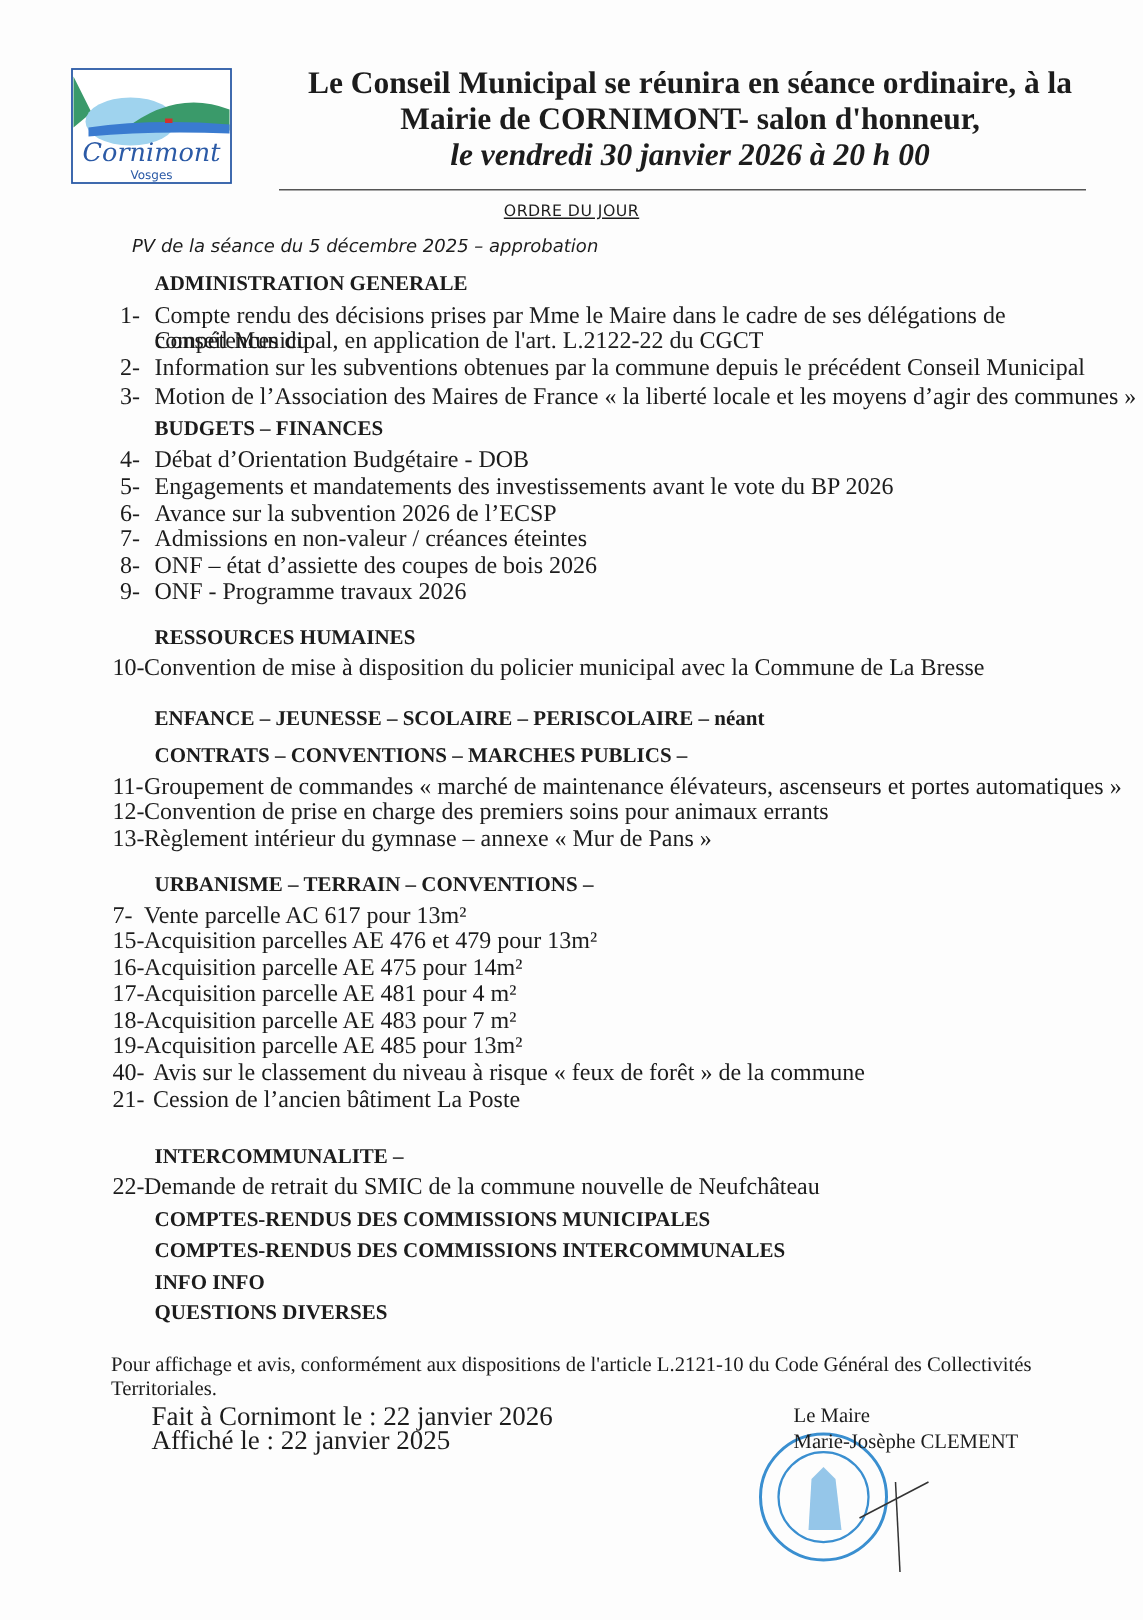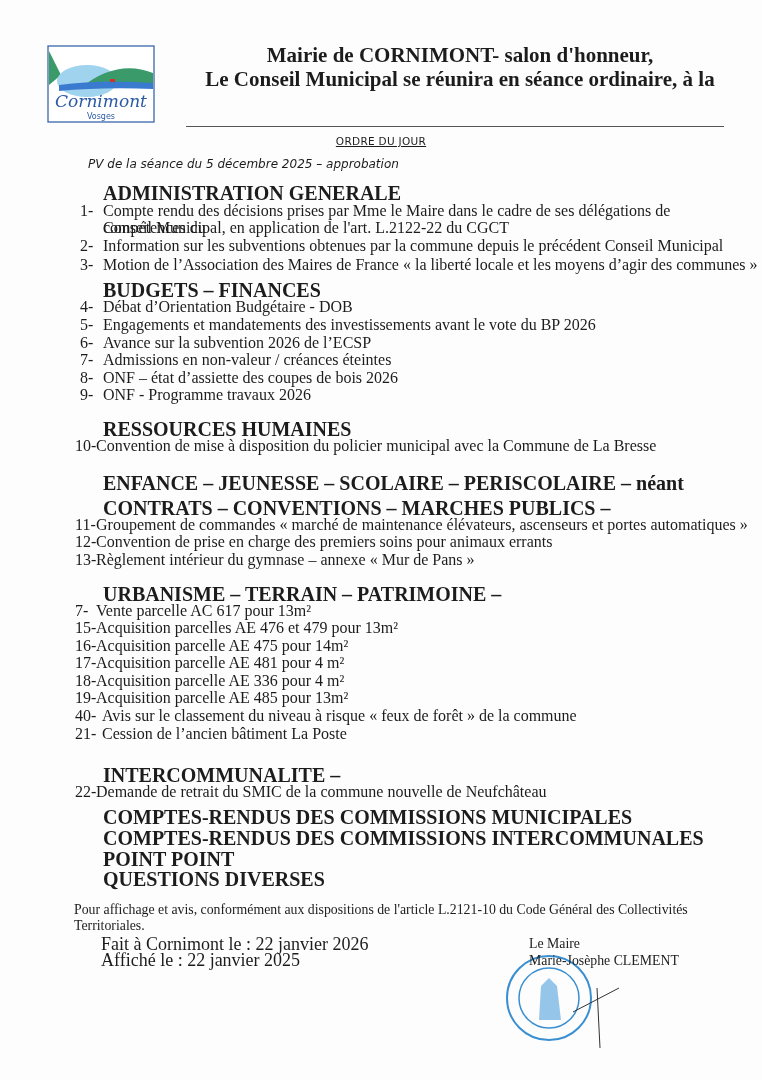--- a/index.html
+++ b/index.html
@@ -6,21 +6,21 @@
     body {
       width: 762px; height: 1080px; background: #fdfdfd; position: relative; overflow: hidden;
       font-family: "Liberation Serif", serif; color: #1c1c1c;
     }
     .logo { position: absolute; left: 47px; top: 45px; width: 108px; height: 56px; }
     .header { position: absolute; left: 190px; top: 43px; width: 540px; text-align: center; font-weight: bold; font-size: 21px; line-height: 24px; }
     .header .l3 { font-style: italic; }
     .rule { position: absolute; left: 186px; top: 126px; width: 538px; height: 1px; background: #555; }
     .odj { position: absolute; left: 0; width: 762px; top: 135px; text-align: center; font-family: "DejaVu Sans", sans-serif; font-size: 10.5px; text-decoration: underline; letter-spacing: 0.3px; }
     .pv { position: absolute; left: 88px; top: 157px; font-family: "DejaVu Sans", sans-serif; font-style: italic; font-size: 12px; }
-    .sec { position: absolute; left: 103px; font-weight: bold; font-size: 20px; }
+    .sec { position: absolute; left: 103px; font-weight: bold; font-size: 14px; }
     .item { position: absolute; font-size: 16px; line-height: 17px; }
     .item .num { position: absolute; left: 0; }
     .item .txt { position: absolute; }
     .foot { position: absolute; left: 74px; top: 902px; width: 660px; font-size: 13.8px; line-height: 16px; }
     .fait { position: absolute; left: 101px; top: 936px; font-size: 18px; line-height: 16px; }
     .maire { position: absolute; left: 529px; top: 935px; font-size: 13.8px; line-height: 17px; }
     .stamp { position: absolute; left: 503px; top: 950px; width: 120px; height: 100px; }
   </style>
 </head>
 <body>
@@ -32,22 +32,23 @@
     <ellipse cx="40" cy="36" rx="30" ry="16" fill="#9fd3ee"></ellipse>
     <path d="M35 42 Q70 14 106 28 L106 42 Z" fill="#3a9a6a"></path>
     <path d="M12 40 Q55 34 106 38 L106 44 Q55 42 12 46 Z" fill="#3a7bd0"></path>
     <rect x="63" y="34" width="5" height="3" fill="#d03030"></rect>
     <text x="54" y="62" text-anchor="middle" font-family="DejaVu Serif, serif" font-style="italic" font-size="17" fill="#2b5aa6">Cornimont</text>
     <text x="54" y="74" text-anchor="middle" font-family="DejaVu Sans, sans-serif" font-size="8" fill="#2b5aa6">Vosges</text>
   </svg>
 </div>
 
 <div class="header">
+  <div>Le Conseil Municipal se réunira en séance ordinaire, à la</div>
   <div>Mairie de CORNIMONT- salon d'honneur,</div>
-  <div>Le Conseil Municipal se réunira en séance ordinaire, à la</div>
+  <div class="l3">le vendredi 30 janvier 2026 à 20 h 00</div>
 </div>
 <div class="rule"></div>
 <div class="odj">ORDRE DU JOUR</div>
 <div class="pv">PV de la séance du 5 décembre 2025 – approbation</div>
 
 <div class="sec" style="top:182px">ADMINISTRATION GENERALE</div>
 <div class="item" style="left:80px;top:202px;width:650px">
   <span class="num">1-</span>
     <span class="txt" style="left:23px;width:640px">Compte rendu des décisions prises par Mme le Maire dans le cadre de ses délégations de compétences du</span>
 </div>
@@ -101,40 +102,40 @@
   </div>
 <div class="item" style="left:75px;top:533px">
     <span class="num">12-</span>
     <span class="txt" style="left:21px;white-space:nowrap">Convention de prise en charge des premiers soins pour animaux errants</span>
   </div>
 <div class="item" style="left:75px;top:551px">
     <span class="num">13-</span>
     <span class="txt" style="left:21px;white-space:nowrap">Règlement intérieur du gymnase – annexe « Mur de Pans »</span>
   </div>
 
-<div class="sec" style="top:583px">URBANISME – TERRAIN – PATRIMOINE –</div>
+<div class="sec" style="top:583px">URBANISME – TERRAIN – CONVENTIONS –</div>
 <div class="item" style="left:75px;top:602px">
     <span class="num">7-</span>
     <span class="txt" style="left:21px;white-space:nowrap">Vente parcelle AC 617 pour 13m²</span>
   </div>
 <div class="item" style="left:75px;top:619px">
     <span class="num">15-</span>
     <span class="txt" style="left:21px;white-space:nowrap">Acquisition parcelles AE 476 et 479 pour 13m²</span>
   </div>
 <div class="item" style="left:75px;top:637px">
     <span class="num">16-</span>
     <span class="txt" style="left:21px;white-space:nowrap">Acquisition parcelle AE 475 pour 14m²</span>
   </div>
 <div class="item" style="left:75px;top:654px">
     <span class="num">17-</span>
     <span class="txt" style="left:21px;white-space:nowrap">Acquisition parcelle AE 481 pour 4 m²</span>
   </div>
 <div class="item" style="left:75px;top:672px">
     <span class="num">18-</span>
-    <span class="txt" style="left:21px;white-space:nowrap">Acquisition parcelle AE 336 pour 4 m²</span>
+    <span class="txt" style="left:21px;white-space:nowrap">Acquisition parcelle AE 483 pour 7 m²</span>
   </div>
 <div class="item" style="left:75px;top:689px">
     <span class="num">19-</span>
     <span class="txt" style="left:21px;white-space:nowrap">Acquisition parcelle AE 485 pour 13m²</span>
   </div>
 <div class="item" style="left:75px;top:707px">
     <span class="num">40-</span>
     <span class="txt" style="left:27px;white-space:nowrap">Avis sur le classement du niveau à risque « feux de forêt » de la commune</span>
   </div>
 <div class="item" style="left:75px;top:725px">
@@ -143,21 +144,21 @@
   </div>
 
 <div class="sec" style="top:764px">INTERCOMMUNALITE –</div>
 <div class="item" style="left:75px;top:783px">
     <span class="num">22-</span>
     <span class="txt" style="left:21px;white-space:nowrap">Demande de retrait du SMIC de la commune nouvelle de Neufchâteau</span>
   </div>
 
 <div class="sec" style="top:806px">COMPTES-RENDUS DES COMMISSIONS MUNICIPALES</div>
 <div class="sec" style="top:827px">COMPTES-RENDUS DES COMMISSIONS INTERCOMMUNALES</div>
-<div class="sec" style="top:848px">POINT POINT</div>
+<div class="sec" style="top:848px">INFO INFO</div>
 <div class="sec" style="top:868px">QUESTIONS DIVERSES</div>
 
 <div class="foot">Pour affichage et avis, conformément aux dispositions de l'article L.2121-10 du Code Général des Collectivités Territoriales.</div>
 <div class="fait">
   <div>Fait à Cornimont le : 22 janvier 2026</div>
   <div>Affiché le : 22 janvier 2025</div>
 </div>
 
 <div class="stamp">
   <svg width="120" height="100" viewBox="0 0 120 100">

